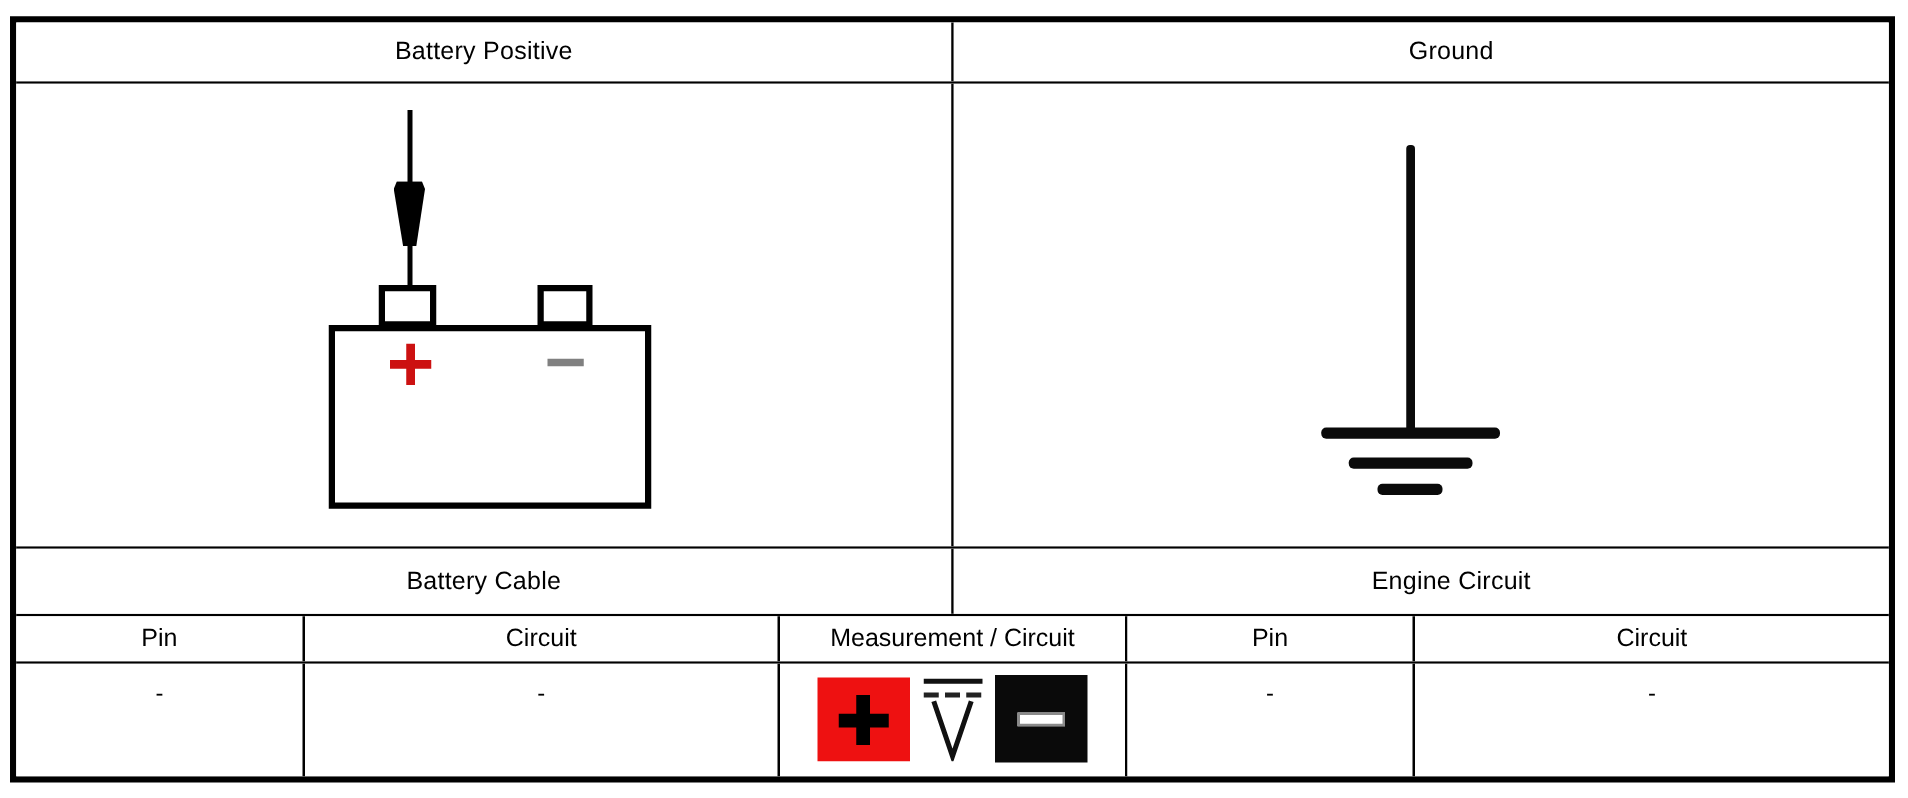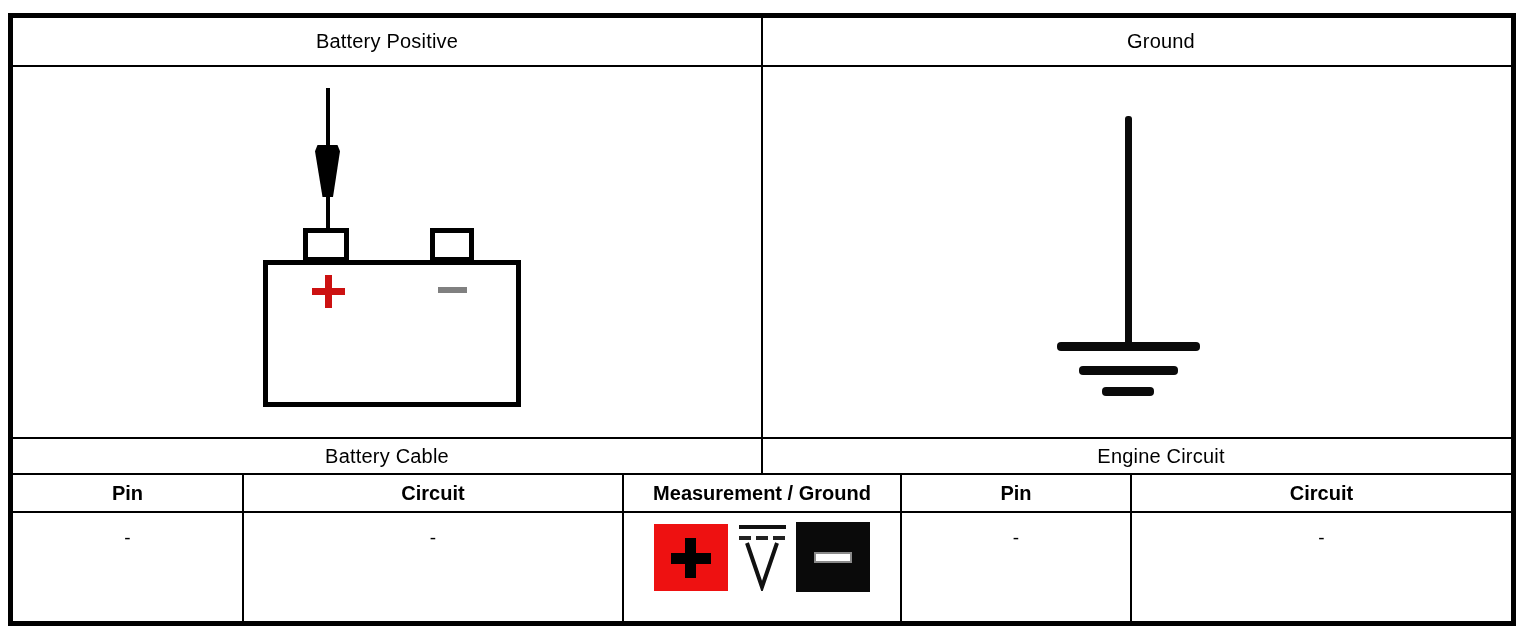--- a/index.html
+++ b/index.html
@@ -16,22 +16,22 @@
     width: 1508px; height: 613px;
     border: 5px solid #000;
     background: #fff;
     display: flex;
     flex-direction: column;
   }
   .row { display: flex; flex-direction: row; width: 100%; }
   .row.bline { border-bottom: 2px solid #000; }
   .r1 { height: 49px; }
   .r2 { height: 372px; }
-  .r3 { height: 36px; }
-  .r4 { height: 38px; font-weight: bold; }
+  .r3 { height: 54px; }
+  .r4 { height: 38px; }
   .r5 { flex: 1; }
   .cell { position: relative; background: #fff; }
   .vline { border-right: 2px solid #000; }
   .half { width: 750px; }
   .half.rt { width: 748px; padding-left: 48px; }
   .ttl {
     display: flex; align-items: center; justify-content: center;
     font-size: 20px; color: #000; letter-spacing: 0.2px;
   }
   
@@ -140,21 +140,21 @@
   </div>
 
   <div class="row r4 bline">
     <div class="cell c-pin-l vline hdr">
       <span>Pin</span>
     </div>
     <div class="cell c-cir-l vline hdr">
       <span>Circuit</span>
     </div>
     <div class="cell c-meas vline hdr">
-      <span>Measurement / Ground</span>
+      <span>Measurement / Circuit</span>
     </div>
     <div class="cell c-pin-r vline hdr">
       <span>Pin</span>
     </div>
     <div class="cell c-cir-r hdr">
       <span>Circuit</span>
     </div>
   </div>
 
   <div class="row r5">

